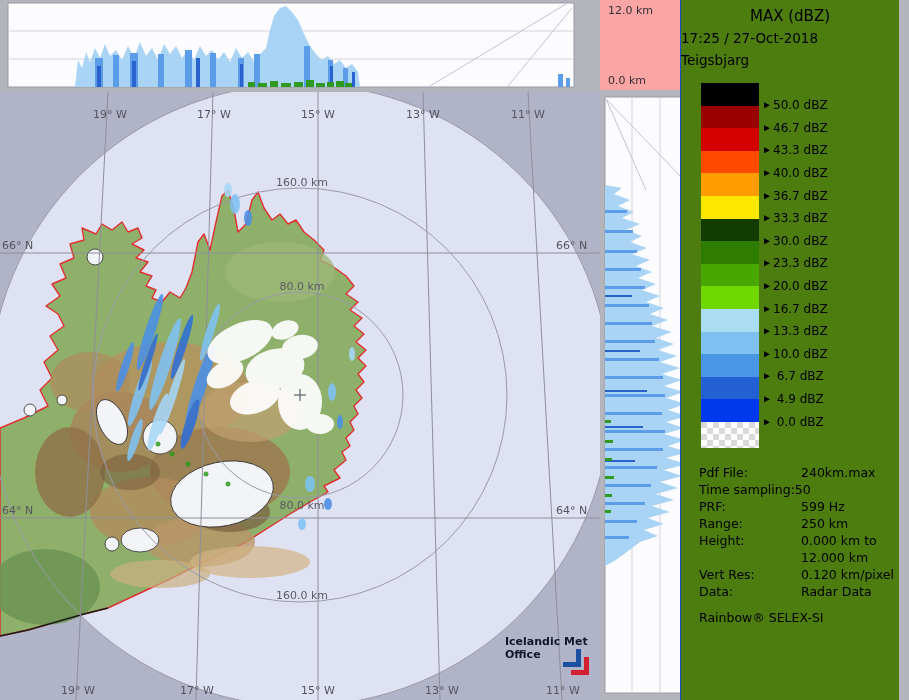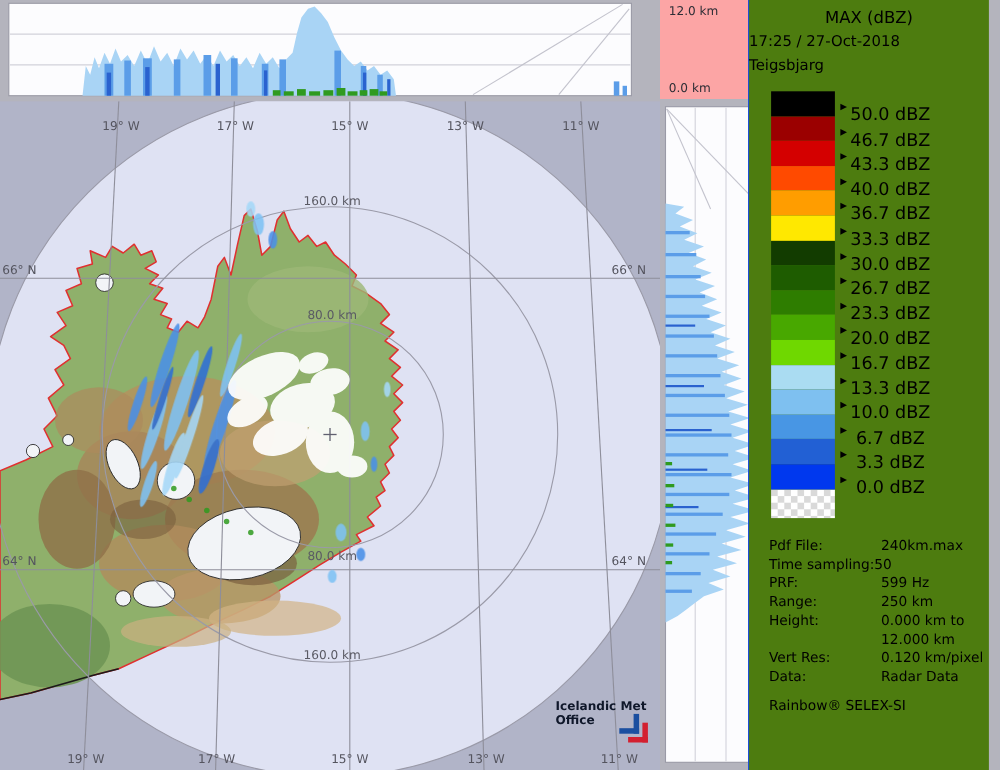--- a/index.html
+++ b/index.html
@@ -29,21 +29,21 @@
   .panel{
     position:absolute;left:680px;top:0;width:219px;height:700px;
     background:#4d7c0f;border-left:1px solid #1d4ed8;box-sizing:border-box;
     padding-top:6px;color:#000;
   }
   .p-title{text-align:center;font-size:15px;line-height:20px}
   .p-sub{text-align:left;font-size:13.5px;line-height:19px;margin-top:3px}
   .legend{margin:13px 0 0 20px;position:relative}
   .lg-row{display:flex;height:22.6px}
   .lg-swatch{width:58px;height:100%;flex:0 0 58px}
-  .lg-label{display:flex;align-items:flex-start;margin-left:5px;font-size:16px;white-space:pre;transform:translateY(11.3px)}
+  .lg-label{display:flex;align-items:center;margin-left:5px;font-size:12px;white-space:pre;transform:translateY(11.3px)}
   .lg-arrow{width:0;height:0;border-left:6px solid #000;border-top:3.5px solid transparent;border-bottom:3.5px solid transparent;margin-right:3px}
   .lg-checker{width:58px;height:26px;background:repeating-conic-gradient(#ffffff 0% 25%, #d9d9d9 0% 50%) 0 0/12px 12px}
   .info{margin:16px 0 0 18px;font-size:12.5px}
   .info-row{display:flex;line-height:17px}
   .info-label{flex:0 0 102px;white-space:nowrap}
   .info-value{white-space:nowrap}
   .info-footer{margin-top:10px;font-size:12.5px}
 </style>
 </head>
 <body>
@@ -321,24 +321,20 @@
           </div>
           <div class="lg-row">
             <div class="lg-swatch" style="background: rgb(255, 232, 0);"></div>
             <div class="lg-label"><span class="lg-arrow"></span><span>33.3 dBZ</span></div>
           </div>
           <div class="lg-row">
             <div class="lg-swatch" style="background: rgb(18, 60, 0);"></div>
             <div class="lg-label"><span class="lg-arrow"></span><span>30.0 dBZ</span></div>
           </div>
           <div class="lg-row">
-            <div class="lg-swatch" style="background: rgb(30, 92, 0);"></div>
-            <div class="lg-label"><span class="lg-arrow"></span><span>26.7 dBZ</span></div>
-          </div>
-          <div class="lg-row">
             <div class="lg-swatch" style="background: rgb(46, 125, 0);"></div>
             <div class="lg-label"><span class="lg-arrow"></span><span>23.3 dBZ</span></div>
           </div>
           <div class="lg-row">
             <div class="lg-swatch" style="background: rgb(72, 168, 0);"></div>
             <div class="lg-label"><span class="lg-arrow"></span><span>20.0 dBZ</span></div>
           </div>
           <div class="lg-row">
             <div class="lg-swatch" style="background: rgb(111, 216, 0);"></div>
             <div class="lg-label"><span class="lg-arrow"></span><span>16.7 dBZ</span></div>
@@ -350,21 +346,21 @@
           <div class="lg-row">
             <div class="lg-swatch" style="background: rgb(126, 192, 240);"></div>
             <div class="lg-label"><span class="lg-arrow"></span><span>10.0 dBZ</span></div>
           </div>
           <div class="lg-row">
             <div class="lg-swatch" style="background: rgb(72, 150, 228);"></div>
             <div class="lg-label"><span class="lg-arrow"></span><span> 6.7 dBZ</span></div>
           </div>
           <div class="lg-row">
             <div class="lg-swatch" style="background: rgb(34, 96, 212);"></div>
-            <div class="lg-label"><span class="lg-arrow"></span><span> 3.3 dBZ</span></div>
+            <div class="lg-label"><span class="lg-arrow"></span><span> 4.9 dBZ</span></div>
           </div>
           <div class="lg-row">
             <div class="lg-swatch" style="background: rgb(0, 56, 238);"></div>
             <div class="lg-label"><span class="lg-arrow"></span><span> 0.0 dBZ</span></div>
           </div>
         </div>
       <div class="lg-checker"></div>
     </div>
 
     <div class="info">

